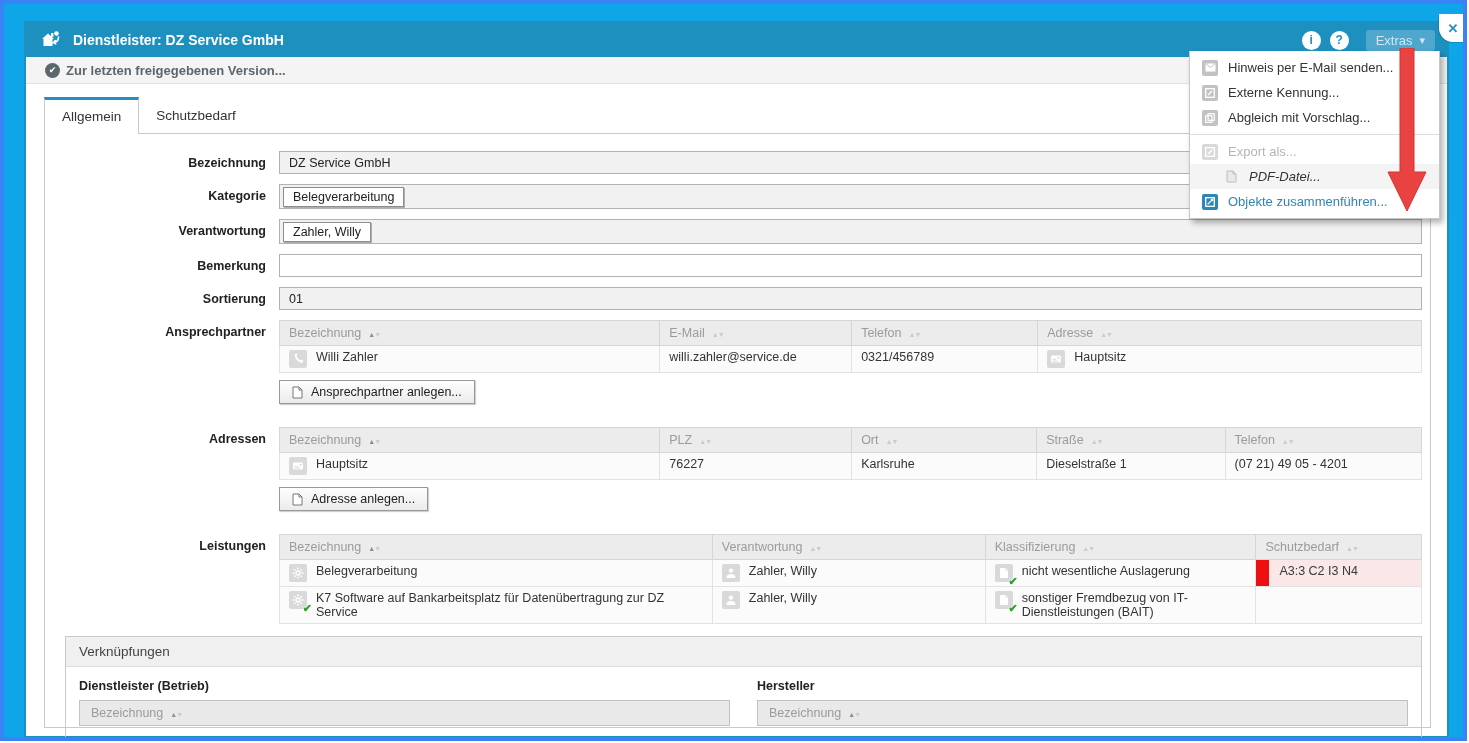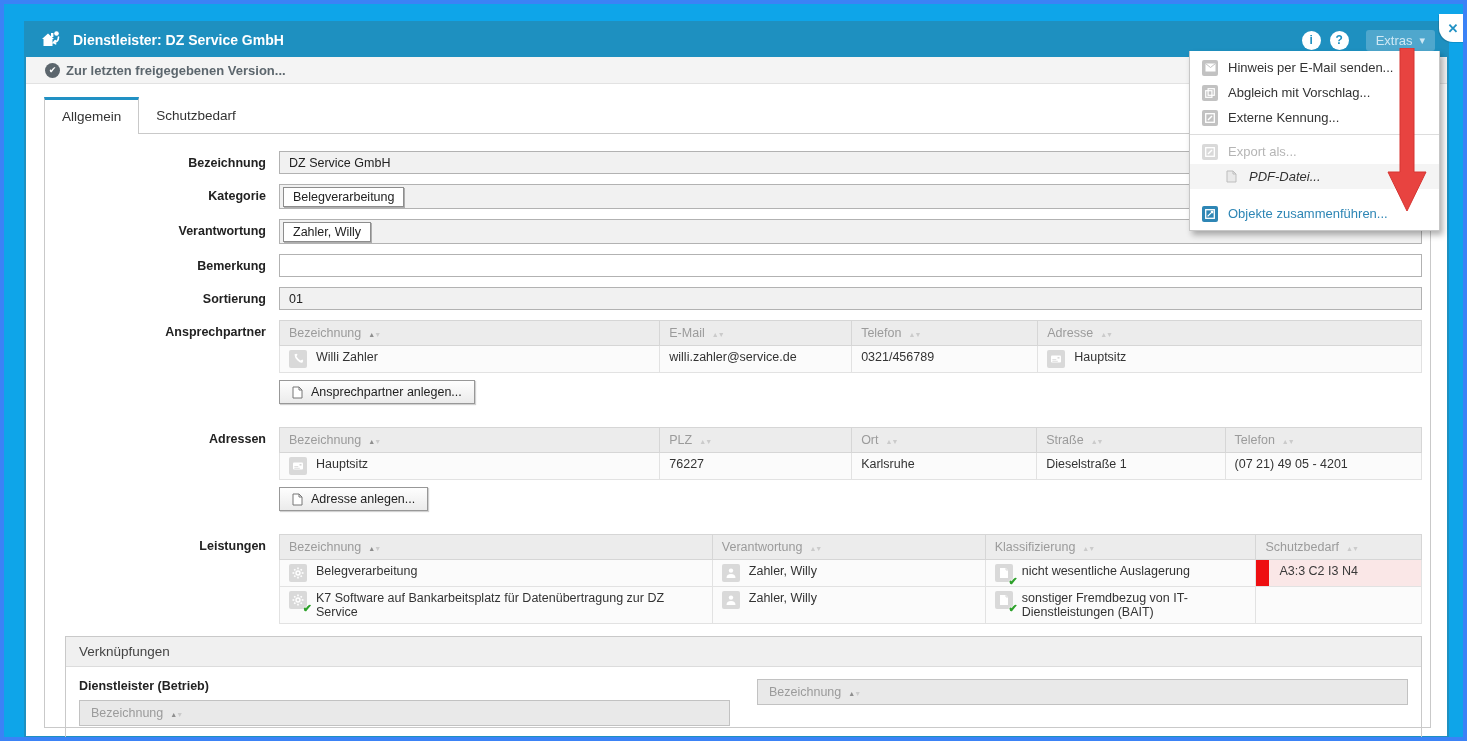--- a/index.html
+++ b/index.html
@@ -83,21 +83,21 @@
               padding:5px 11px; cursor:pointer; }
 
   
   .menu { position:absolute; left:1185px; top:47px; width:251px; background:#fff;
           border:1px solid #c7c7c7; border-top:none; box-shadow:3px 4px 6px rgba(0,0,0,.3);
           z-index:20; padding:4px 0; }
   .menu-item { display:flex; align-items:center; gap:10px; height:25px; padding:0 12px;
                font-size:13px; color:#333; cursor:pointer; }
   .menu-item.disabled { color:#b5b5b5; cursor:default; }
   .menu-item.indent { padding-left:33px; background:#f4f4f4;font-style:italic; }
-  .menu-item.highlight { color:#2e86b5;margin-top:12px; }
+  .menu-item.highlight { color:#2e86b5; }
   .menu-sep { border-top:1px solid #ddd; margin:4px 0; }
   .mi-ico { width:16px; height:16px; border-radius:2px; background:#c2c2c2;
             display:flex; align-items:center; justify-content:center; flex:0 0 auto; }
   .mi-ico.light { background:#d9d9d9; }
   .mi-ico.blue { background:#2e86b5; }
   .mi-ico.plain { background:transparent; }
 
   
   .red-arrow { position:absolute; left:1383px; top:44px; z-index:30; pointer-events:none; }
   .close-btn { position:absolute; left:1435px; top:10px; width:28px; height:28px; background:#fff;
@@ -403,20 +403,21 @@
         </div>
 
         <div class="verkn">
           <div class="verkn-header">Verknüpfungen</div>
           <div class="verkn-body">
             <div class="verkn-col">
               <div class="verkn-label">Dienstleister (Betrieb)</div>
               <div class="verkn-th"><span>Bezeichnung</span><span class="sort"><span class="a">▲</span><span class="d">▼</span></span></div>
             </div>
             <div class="verkn-col">
+              <div class="verkn-label">Hersteller</div>
               <div class="verkn-th"><span>Bezeichnung</span><span class="sort"><span class="a">▲</span><span class="d">▼</span></span></div>
             </div>
           </div>
         </div>
 
       </div>
     </div>
   </div>
 
   <div class="menu">
@@ -425,34 +426,34 @@
           <svg width="11" height="9" viewBox="0 0 11 9">
             <rect x="0.5" y="0.5" width="10" height="8" fill="#fff"></rect>
             <path d="M0.5 0.5 L5.5 4.5 L10.5 0.5" fill="none" stroke="#c2c2c2" stroke-width="1"></path>
           </svg>
         </span>
       <span>Hinweis per E-Mail senden...</span>
     </div>
     <div class="menu-item">
       <span class="mi-ico">
           <svg width="10" height="10" viewBox="0 0 10 10">
-            <rect x="0.7" y="2.7" width="6.2" height="6.6" fill="none" stroke="#fff" stroke-width="1.2"></rect>
-            <rect x="3.1" y="0.7" width="6.2" height="6.6" fill="none" stroke="#fff" stroke-width="1.2"></rect>
-          </svg>
-        </span>
-      <span>Abgleich mit Vorschlag...</span>
+            <rect x="0.7" y="0.7" width="8.6" height="8.6" fill="none" stroke="#fff" stroke-width="1.3"></rect>
+            <path d="M3 7 L7 3" stroke="#fff" stroke-width="1.4"></path>
+          </svg>
+        </span>
+      <span>Externe Kennung...</span>
     </div>
     <div class="menu-item">
       <span class="mi-ico">
           <svg width="10" height="10" viewBox="0 0 10 10">
-            <rect x="0.7" y="0.7" width="8.6" height="8.6" fill="none" stroke="#fff" stroke-width="1.3"></rect>
-            <path d="M3 7 L7 3" stroke="#fff" stroke-width="1.4"></path>
-          </svg>
-        </span>
-      <span>Externe Kennung...</span>
+            <rect x="0.7" y="2.7" width="6.2" height="6.6" fill="none" stroke="#fff" stroke-width="1.2"></rect>
+            <rect x="3.1" y="0.7" width="6.2" height="6.6" fill="none" stroke="#fff" stroke-width="1.2"></rect>
+          </svg>
+        </span>
+      <span>Abgleich mit Vorschlag...</span>
     </div>
     <div class="menu-sep"></div>
     <div class="menu-item disabled">
       <span class="mi-ico light">
           <svg width="10" height="10" viewBox="0 0 10 10">
             <rect x="0.7" y="0.7" width="8.6" height="8.6" fill="none" stroke="#fff" stroke-width="1.3"></rect>
             <path d="M3 7 L7 3" stroke="#fff" stroke-width="1.4"></path>
           </svg>
         </span>
       <span>Export als...</span>

